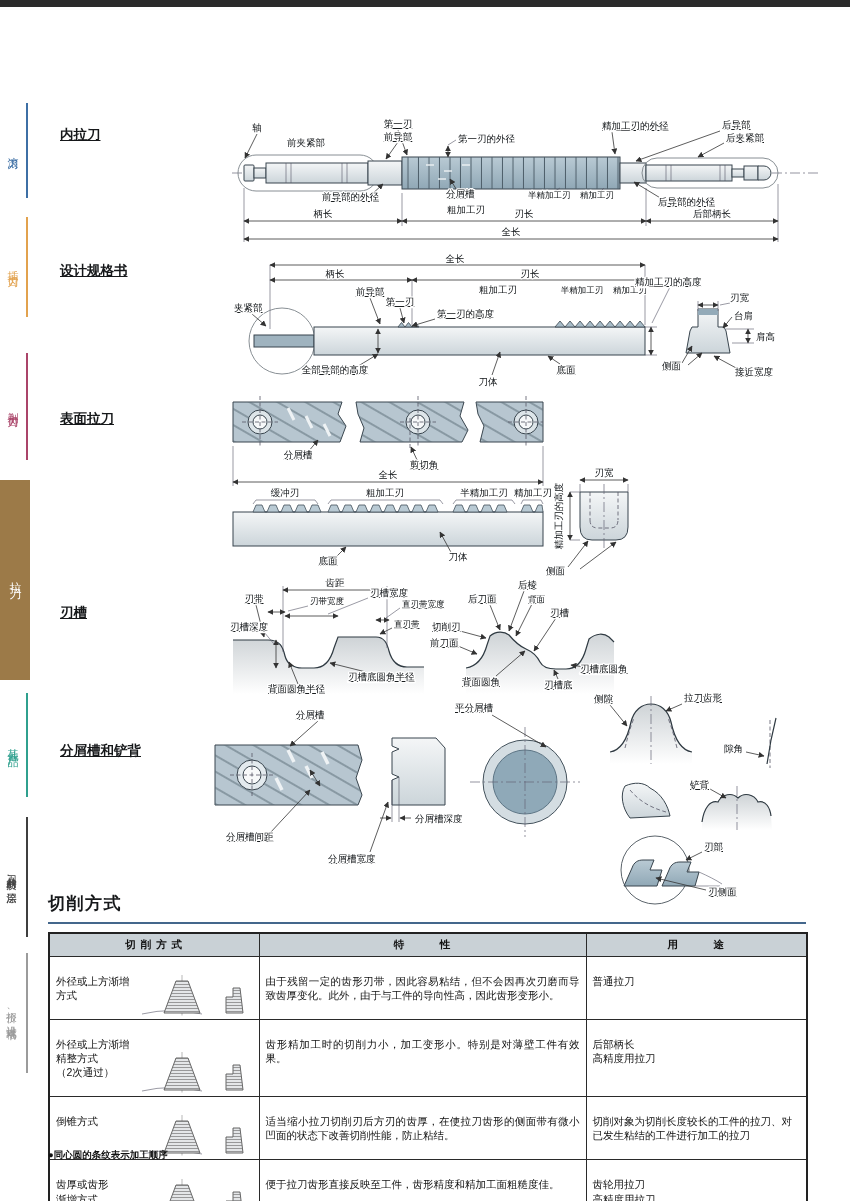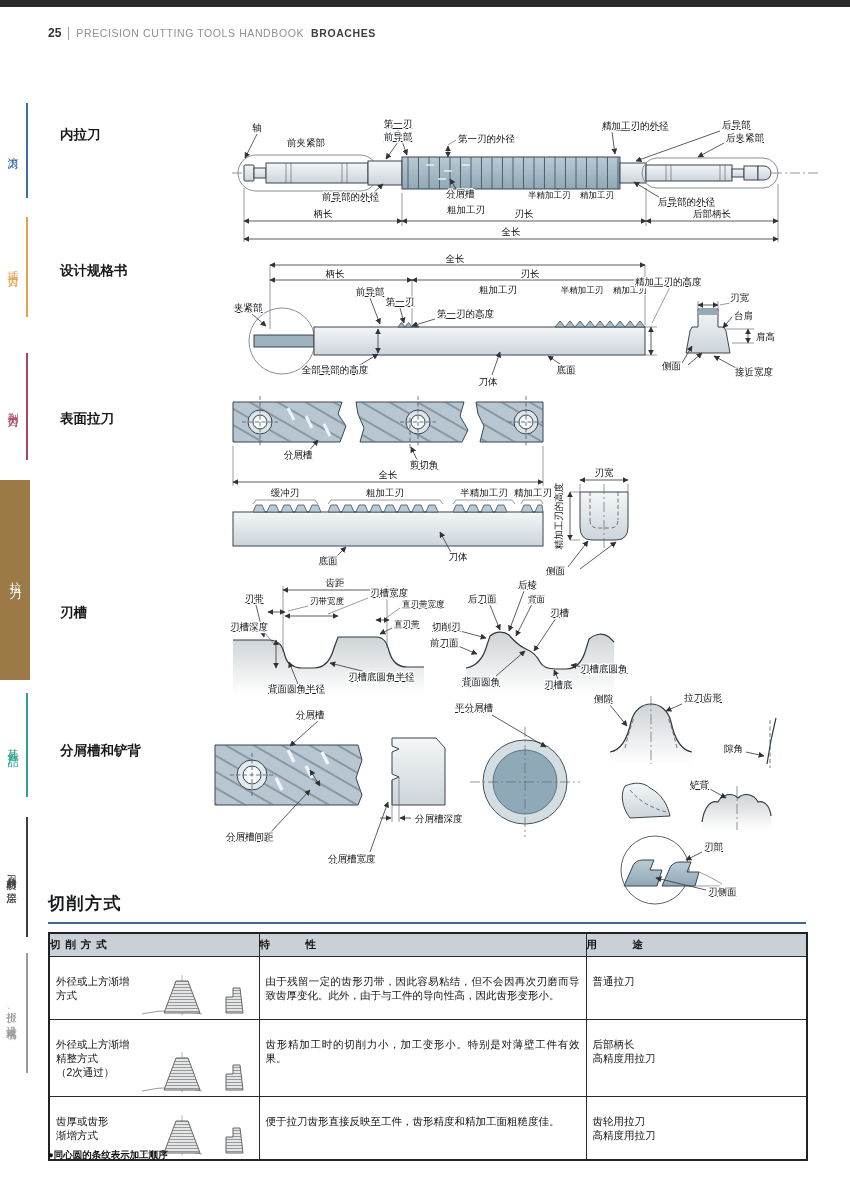--- a/index.html
+++ b/index.html
@@ -28,21 +28,21 @@
   .t4{color:#2fa08e;top:693px;height:104px;}
   .t5{color:#3f3f3f;top:817px;height:120px;}
   .t6{color:#9b9b9b;top:953px;height:120px;}
   .t5 .vlabel,.t6 .vlabel{font-size:10.5px;letter-spacing:1px;}
 
   
   .stitle{position:absolute;left:48px;width:758px;font-size:17px;font-weight:bold;
       letter-spacing:1.5px;border-bottom:2px solid #44678c;padding-bottom:7px;}
   .stitle.parts{top:72px;} .stitle.cutting{top:892px;}
 
-  .dhead{position:absolute;left:60px;font-size:13.5px;font-weight:bold;}
+  .dhead{position:absolute;left:60px;font-size:13.5px;font-weight:bold;text-decoration:underline;}
   .dh1{top:126px;} .dh2{top:262px;} .dh3{top:410px;} .dh4{top:604px;} .dh5{top:742px;}
 
   .dsvg{position:absolute;}
   .s1{left:230px;top:118px;} .s2{left:230px;top:253px;} .s3{left:228px;top:392px;}
   .s4{left:228px;top:572px;} .s5{left:210px;top:690px;}
 
   
   .lab{font-size:9.5px;fill:#0d1114;paint-order:stroke;stroke:#fff;stroke-width:2.5px;
        stroke-linejoin:round;font-family:inherit;}
   .lab-s{font-size:8.5px;}
@@ -55,40 +55,34 @@
   .teeth{fill:url(#gTeeth);stroke:#39454e;stroke-width:1;}
   .slab{fill:#b7c6d0;stroke:#39454e;stroke-width:1;}
   .shadow{fill:url(#gShadow);opacity:.8;}
   .balloon{fill:none;stroke:#7a8288;stroke-width:.9;}
   .prof{fill:none;stroke:#2f3a42;stroke-width:1.2;}
 
   
   .ctable{position:absolute;left:48px;top:932px;width:758px;border-collapse:collapse;
       table-layout:fixed;font-size:10.5px;color:#111;border:2px solid #222;}
   .ctable th{background:#c9d1d6;border:1px solid #2a2a2a;height:22px;font-weight:bold;
-      letter-spacing:1px;padding:0;text-align:left;}
+      letter-spacing:1px;padding:0;text-align:center;}
   .ctable td{border:1px solid #2a2a2a;vertical-align:top;padding:17px 6px;line-height:1.34;}
   .r1{height:52px;} .r2{height:50px;} .r3{height:48px;} .r4{height:33px;}
   .mcell{position:relative;}
   .msym{position:absolute;right:4px;bottom:1px;}
   .fcell{text-align:justify;}
   .footnote{position:absolute;left:48px;top:1149px;font-size:9.5px;font-weight:bold;color:#111;}
 </style>
 </head>
 <body>
 
 <div class="page">
   <div class="topbar"></div>
 
-  <div class="pagehead">
-    <span class="pnum">25</span>
-    <span class="psep"></span>
-    <span class="phand">PRECISION CUTTING TOOLS HANDBOOK</span>
-    <span class="psec">BROACHES</span>
-  </div>
 
   <nav>
     <div class="stab t0">
         <span class="line"></span>
         <span class="vlabel">滚刀</span>
       </div>
     <div class="stab t1">
         <span class="line"></span>
         <span class="vlabel">插齿刀</span>
       </div>
@@ -534,20 +528,32 @@
           <svg class="msym" width="115" height="44" viewBox="0 0 115 44">
               <use href="#cutsym"></use>
             </svg>
         </td>
         <td class="fcell">齿形精加工时的切削力小，加工变形小。特别是对薄壁工件有效果。</td>
         <td class="ucell">
           <div>后部柄长</div>
           <div>高精度用拉刀</div>
         </td>
       </tr>
+      <tr class="r3">
+        <td class="mcell">
+          <div>倒锥方式</div>
+          <svg class="msym" width="115" height="44" viewBox="0 0 115 44">
+              <use href="#cutsym"></use>
+            </svg>
+        </td>
+        <td class="fcell">适当缩小拉刀切削刃后方刃的齿厚，在使拉刀齿形的侧面带有微小凹面的状态下改善切削性能，防止粘结。</td>
+        <td class="ucell">
+          <div>切削对象为切削长度较长的工件的拉刀、对已发生粘结的工件进行加工的拉刀</div>
+        </td>
+      </tr>
       <tr class="r4">
         <td class="mcell">
           <div>齿厚或齿形</div>
           <div>渐增方式</div>
           <svg class="msym" width="115" height="44" viewBox="0 0 115 44">
               <use href="#cutsym"></use>
             </svg>
         </td>
         <td class="fcell">便于拉刀齿形直接反映至工件，齿形精度和精加工面粗糙度佳。</td>
         <td class="ucell">

